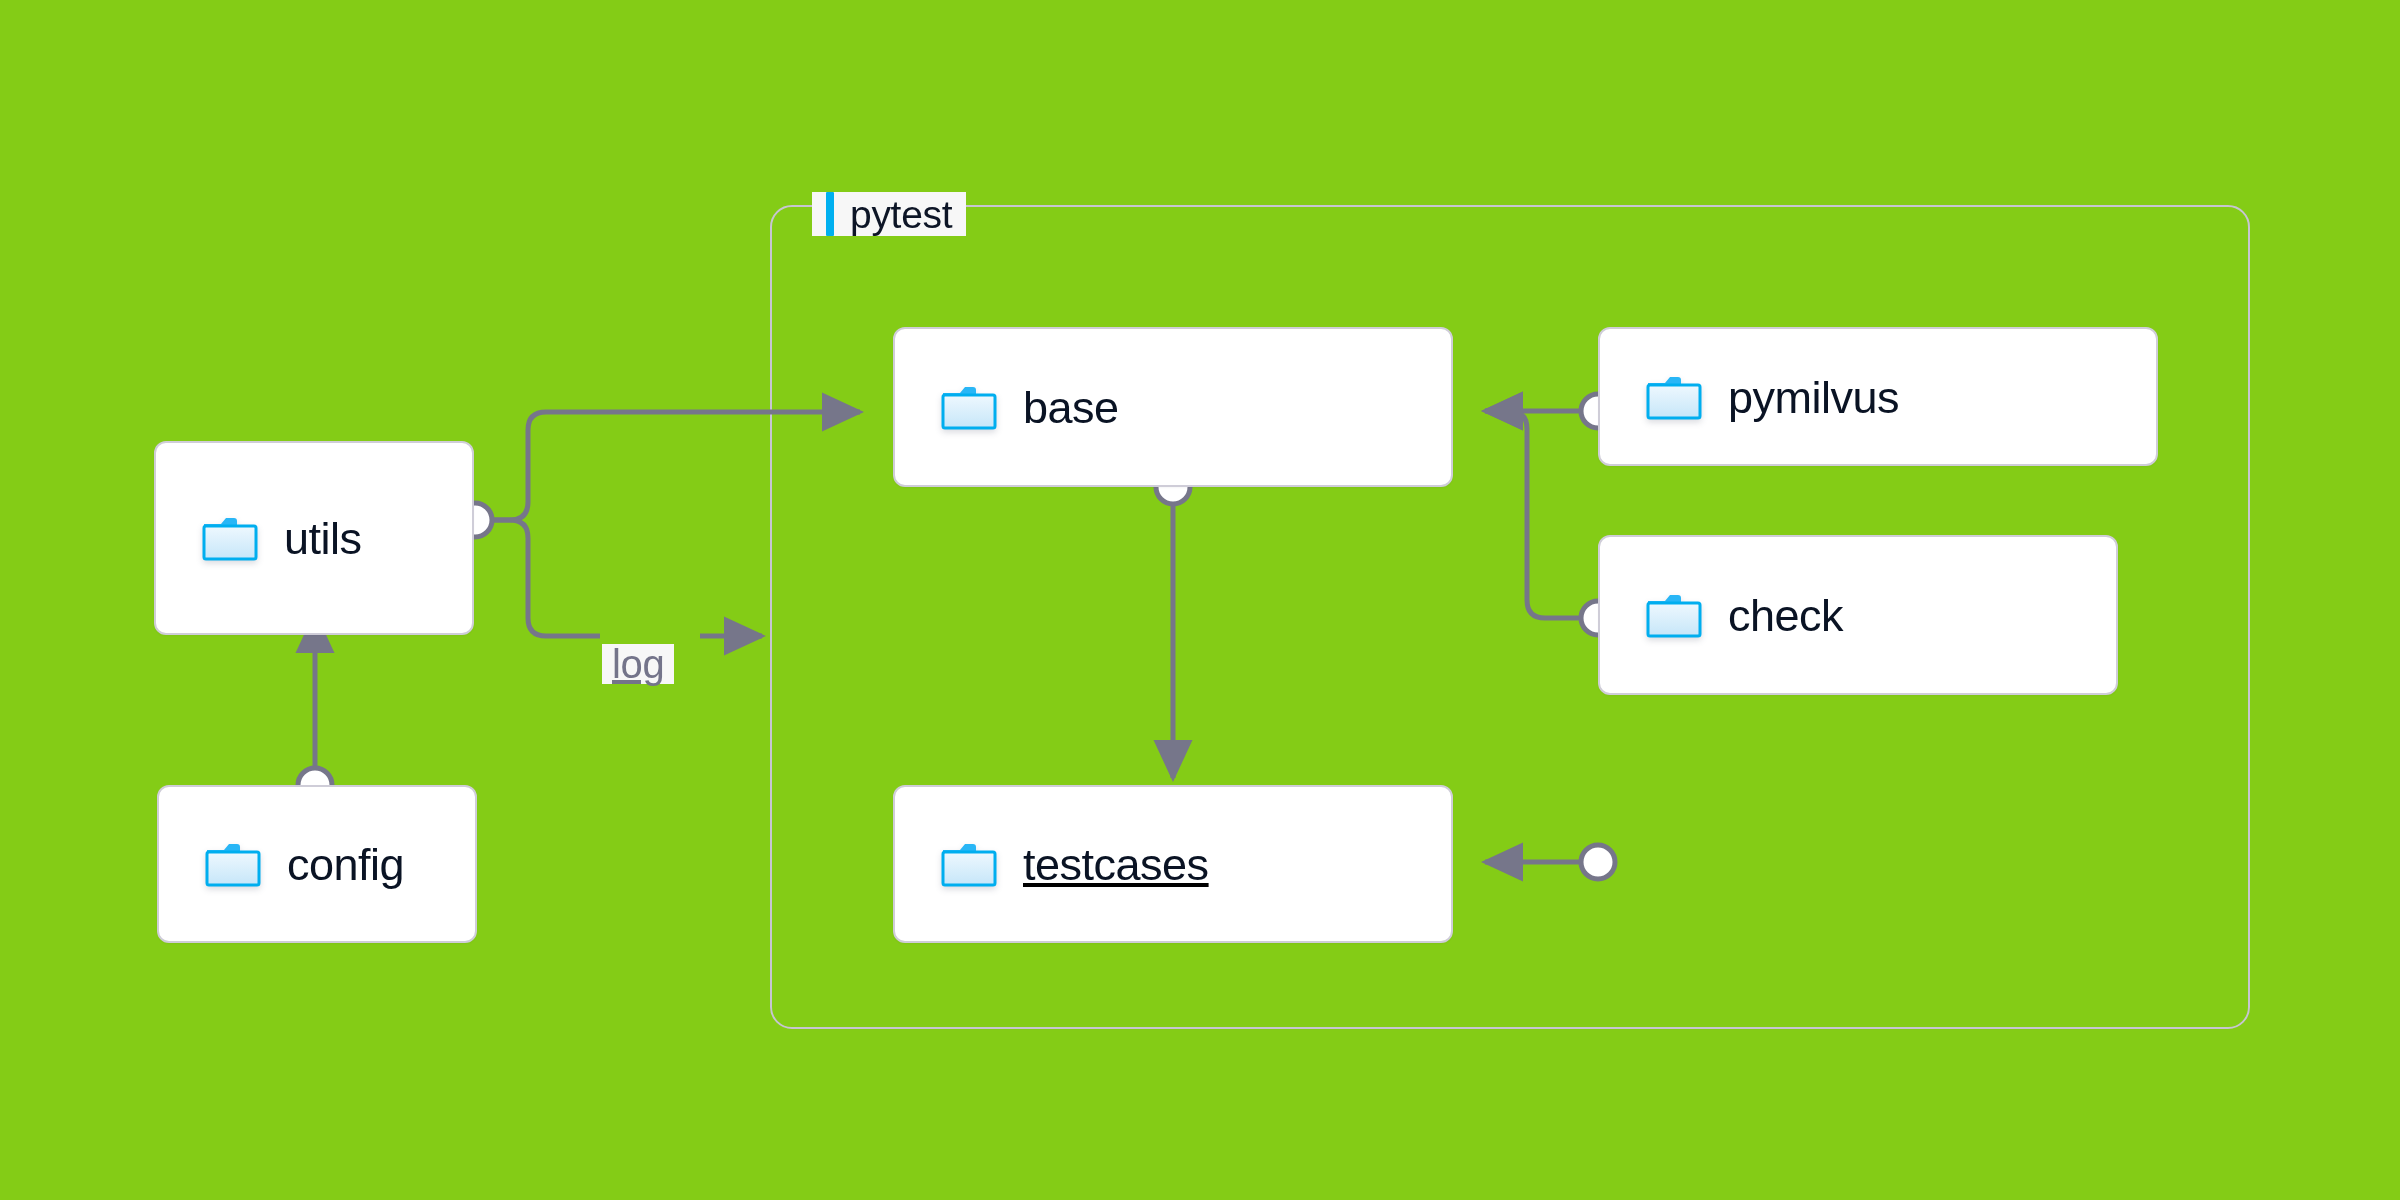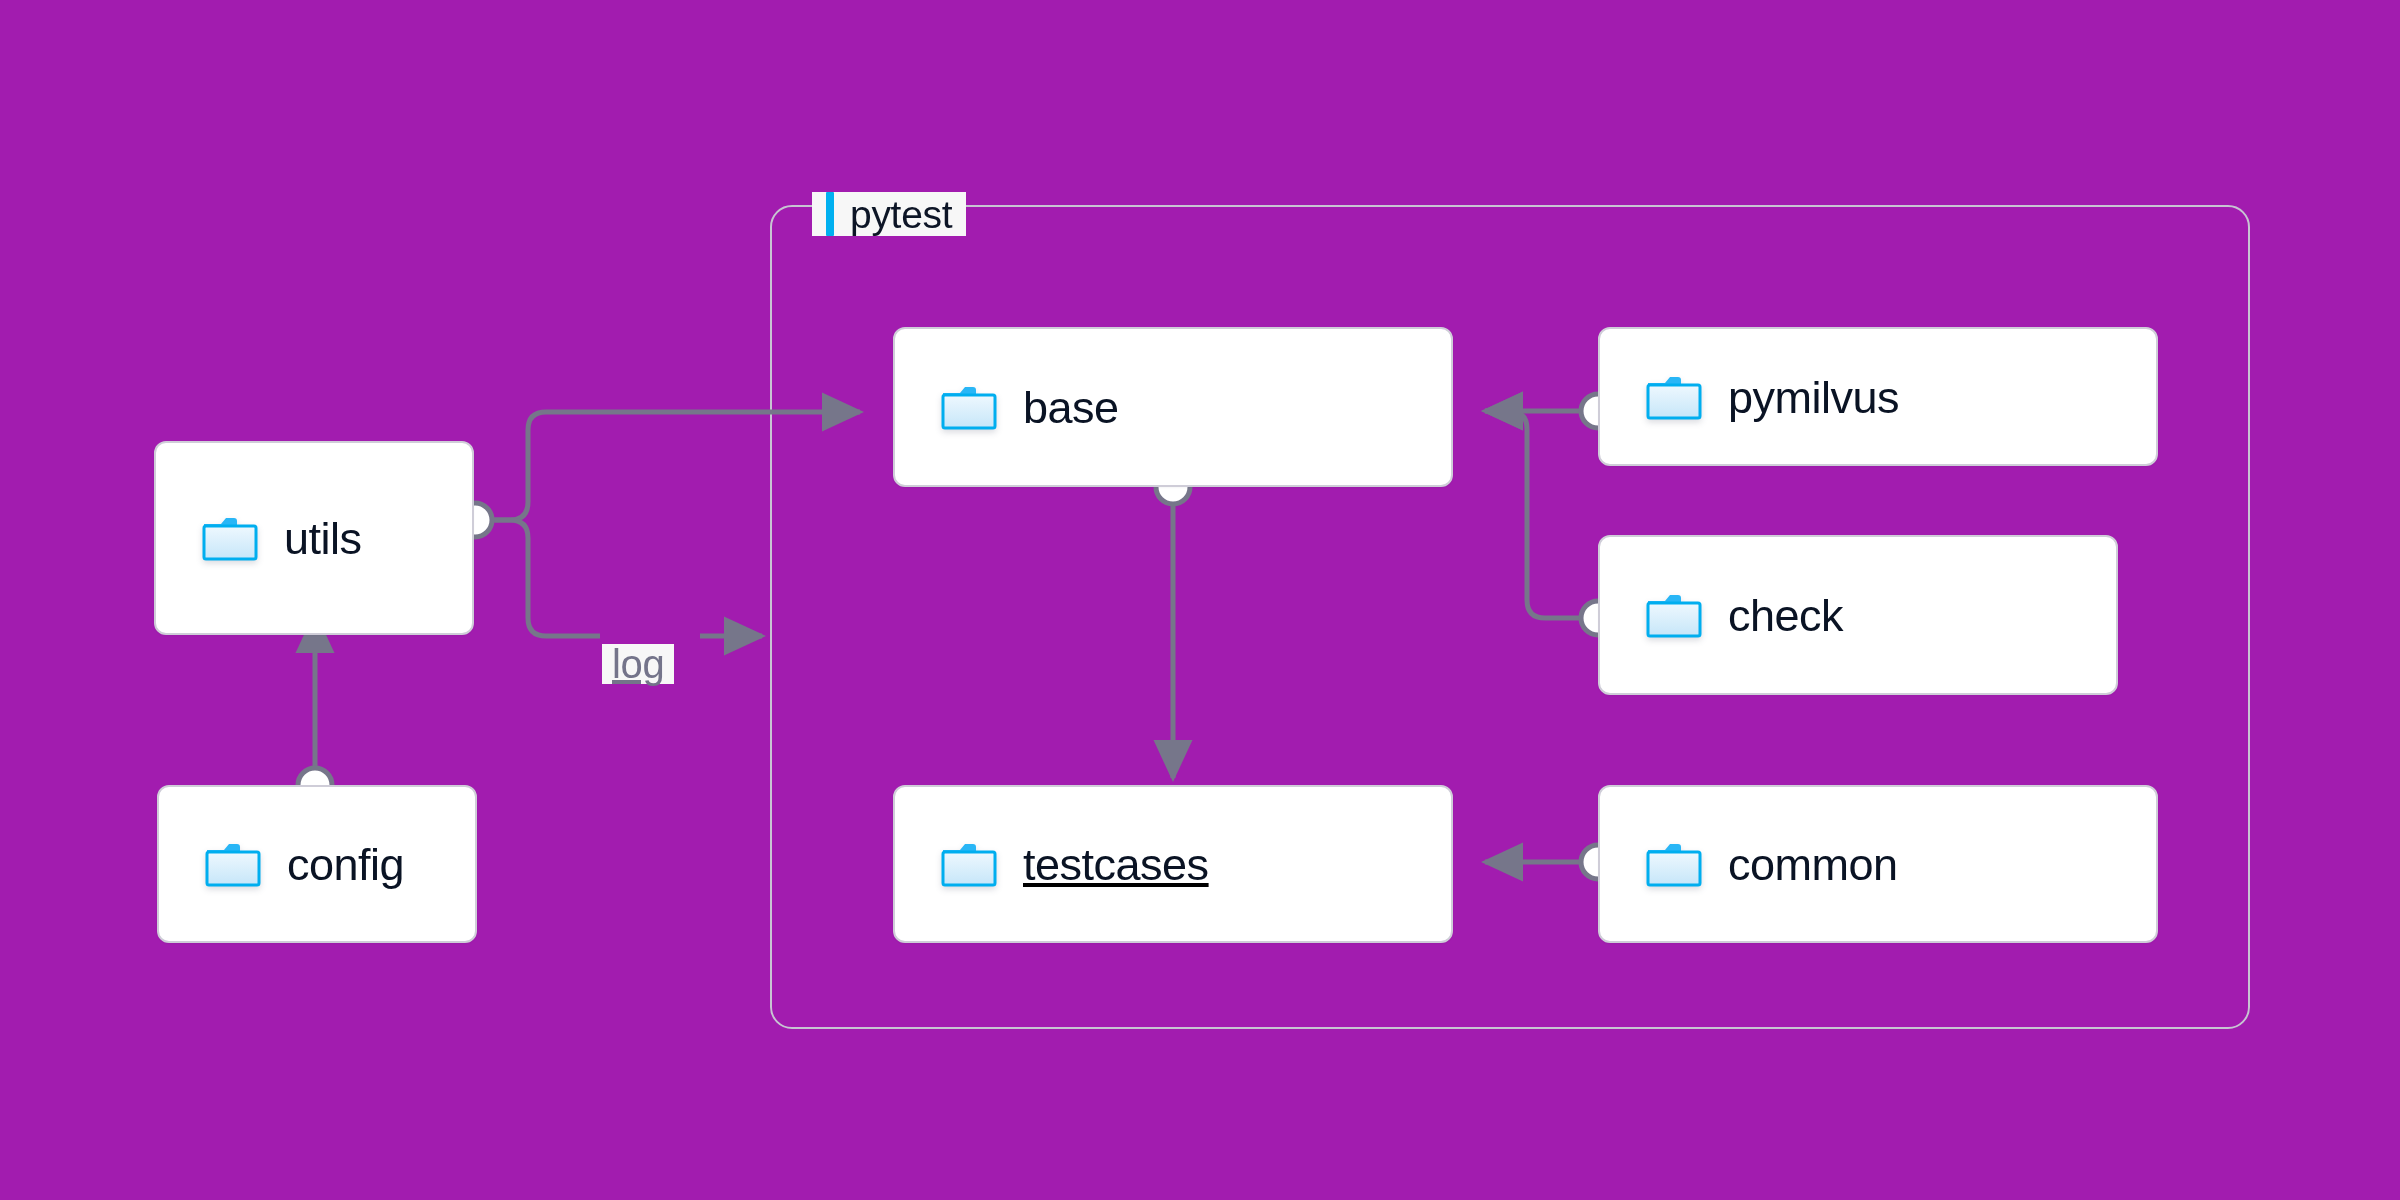--- a/index.html
+++ b/index.html
@@ -11,21 +11,21 @@
   body {
     width: 2400px;
     height: 1200px;
     overflow: hidden;
     font-family: "Liberation Sans", "DejaVu Sans", sans-serif;
   }
   #canvas {
     position: relative;
     width: 2400px;
     height: 1200px;
-    background: #a21caf;
+    background: #84cc16;
   }
   
   #edges {
     position: absolute;
     left: 0;
     top: 0;
     width: 2400px;
     height: 1200px;
     pointer-events: none;
     z-index: 1;
@@ -254,29 +254,14 @@
             <stop offset="100%" stop-color="#c6e6f9"></stop>
           </linearGradient>
         </defs>
         <path d="M2,9 h17 l5,-6 h8 a3,3 0 0 1 3,3 v5 h-33 z" fill="#29b6f6"></path>
         <rect x="2" y="11" width="52" height="33" rx="2" ry="2" fill="url(#fg-check)" stroke="#00aeef" stroke-width="3"></rect>
       </svg>
       <span class="node-label">check</span>
     </div>
   </div>
 
-  <div class="node" style="left:1598px; top:785px; width:560px; height:158px;">
-    <div class="node-inner">
-      <svg class="folder-icon" viewBox="0 0 56 46" xmlns="http://www.w3.org/2000/svg">
-        <defs>
-          <linearGradient id="fg-common" x1="0" y1="0" x2="0" y2="1">
-            <stop offset="0%" stop-color="#eef8fe"></stop>
-            <stop offset="100%" stop-color="#c6e6f9"></stop>
-          </linearGradient>
-        </defs>
-        <path d="M2,9 h17 l5,-6 h8 a3,3 0 0 1 3,3 v5 h-33 z" fill="#29b6f6"></path>
-        <rect x="2" y="11" width="52" height="33" rx="2" ry="2" fill="url(#fg-common)" stroke="#00aeef" stroke-width="3"></rect>
-      </svg>
-      <span class="node-label">common</span>
-    </div>
-  </div>
 
 </div>
 
 </body></html>

